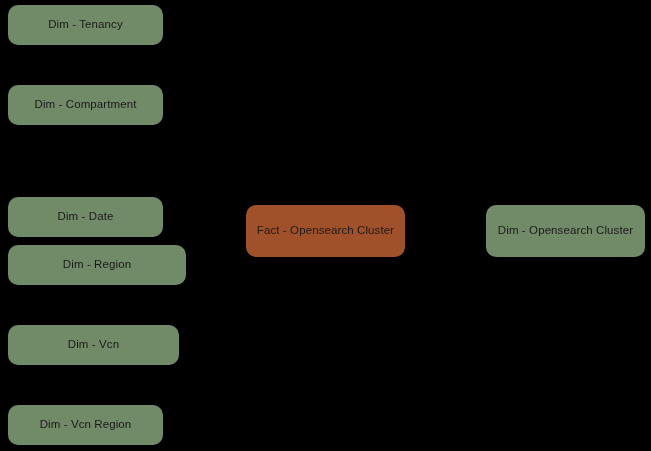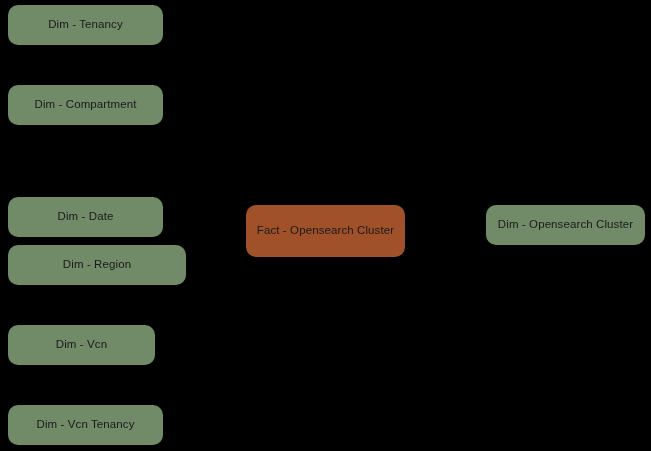--- a/index.html
+++ b/index.html
@@ -51,25 +51,25 @@
     </div>
     <div class="node node-dim" style="left: 8px; top: 85px; width: 155px; height: 40px; background: rgb(113, 138, 104); color: rgb(26, 26, 26);">
       <span class="node-label">Dim - Compartment</span>
     </div>
     <div class="node node-dim" style="left: 8px; top: 165px; width: 155px; height: 40px; background: rgb(113, 138, 104); color: rgb(26, 26, 26); margin-top: 32px;">
       <span class="node-label">Dim - Date</span>
     </div>
     <div class="node node-dim" style="left: 8px; top: 245px; width: 178px; height: 40px; background: rgb(113, 138, 104); color: rgb(26, 26, 26);">
       <span class="node-label">Dim - Region</span>
     </div>
-    <div class="node node-dim" style="left: 8px; top: 325px; width: 147px; height: 40px; background: rgb(113, 138, 104); color: rgb(26, 26, 26);">
+    <div class="node node-dim" style="left: 8px; top: 325px; width: 171px; height: 40px; background: rgb(113, 138, 104); color: rgb(26, 26, 26);">
       <span class="node-label">Dim - Vcn</span>
     </div>
     <div class="node node-dim" style="left: 8px; top: 405px; width: 155px; height: 40px; background: rgb(113, 138, 104); color: rgb(26, 26, 26);">
-      <span class="node-label">Dim - Vcn Tenancy</span>
+      <span class="node-label">Dim - Vcn Region</span>
     </div>
     <div class="node node-fact" style="left: 246px; top: 205px; width: 159px; height: 52px; background: rgb(160, 81, 42); color: rgb(26, 26, 26);">
       <span class="node-label">Fact - Opensearch Cluster</span>
     </div>
-    <div class="node node-dim" style="left: 486px; top: 205px; width: 159px; height: 40px; background: rgb(113, 138, 104); color: rgb(26, 26, 26);">
+    <div class="node node-dim" style="left: 486px; top: 205px; width: 159px; height: 52px; background: rgb(113, 138, 104); color: rgb(26, 26, 26);">
       <span class="node-label">Dim - Opensearch Cluster</span>
     </div>
   </div>
 
 </body></html>

